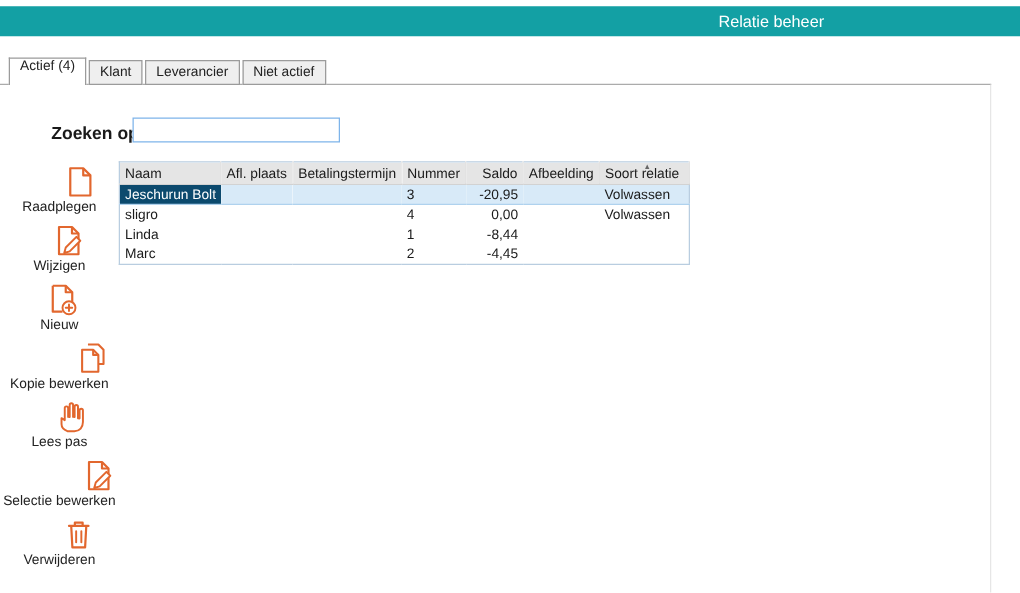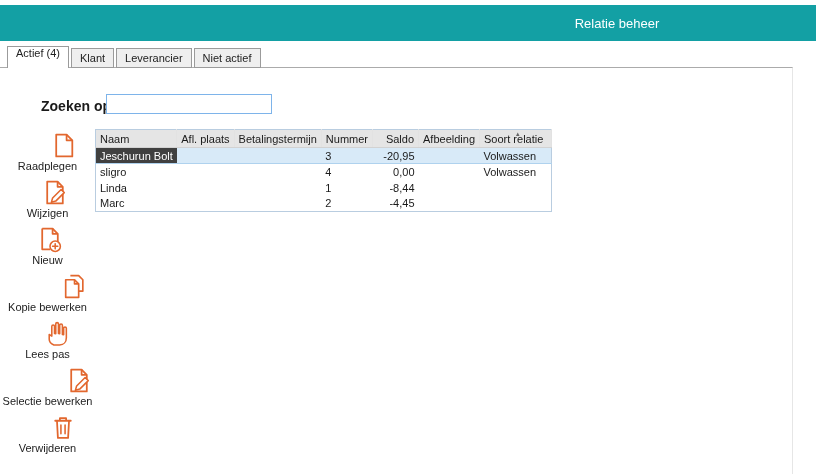--- a/index.html
+++ b/index.html
@@ -8,21 +8,21 @@
     position: relative;
     width: 816px; height: 474px;
     font-family: "Liberation Sans", sans-serif;
     background: #ffffff;
     overflow: hidden;
     font-size: 11px;
     color: #1a1a1a;
   }
 
   
-  .titlebar { position:absolute; top:5px; left:0; width:816px; height:36px; background:#13A0A4; }
+  .titlebar { position:absolute; top:5px; left:0; width:816px; height:24px; background:#13A0A4; }
   .titlebar .title {
     position:absolute; left:617px; top:50%; transform:translate(-50%,-50%);
     color:#ffffff; font-size:13px; white-space:nowrap;
   }
 
   
   .tabbar { position:absolute; top:46px; left:7px; height:22px; display:flex; align-items:flex-end; z-index:3; }
   .tab {
     height:20px; padding:3px 8px; margin-right:2px;
     background:#EFEFEF; border:1px solid #9B9B9B;
@@ -63,21 +63,21 @@
     padding:2px 4px; height:18px;
     border-right:1px solid #E2E2E2; border-bottom:1px solid #D2D2D2;
     white-space:nowrap; overflow:hidden; position:relative;
   }
   .grid td {
     padding:1px 4px; height:16px;
     white-space:nowrap; overflow:hidden;
   }
   .grid th.num, .grid td.num { text-align:right; }
   .grid tr.selected td { background:#D8EAF8; border-top:1px solid #AFD2EE; border-bottom:1px solid #AFD2EE; }
-  .grid tr.selected td:first-child { background:#404040; color:#ffffff; }
+  .grid tr.selected td:first-child { background:#0c4a6e; color:#ffffff; }
   .sort { position:absolute; top:0px; left:36px; font-size:7px; color:#666; line-height:7px; }
 </style>
 </head>
 <body>
 
 <div class="titlebar">
   <span class="title">Relatie beheer</span>
 </div>
 
 <div class="tabbar">

